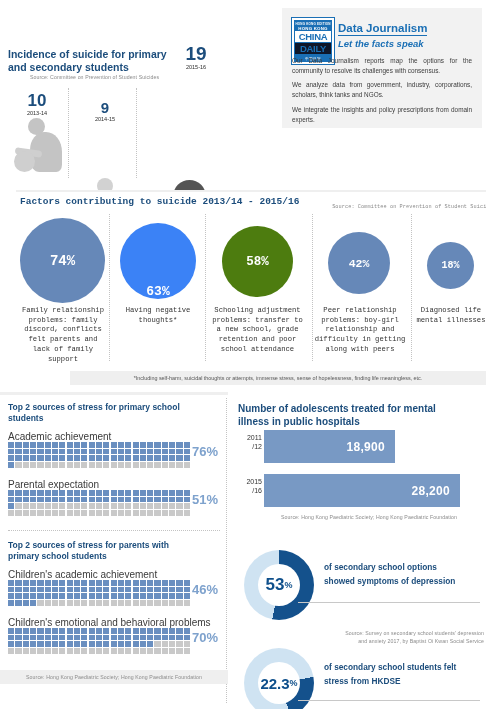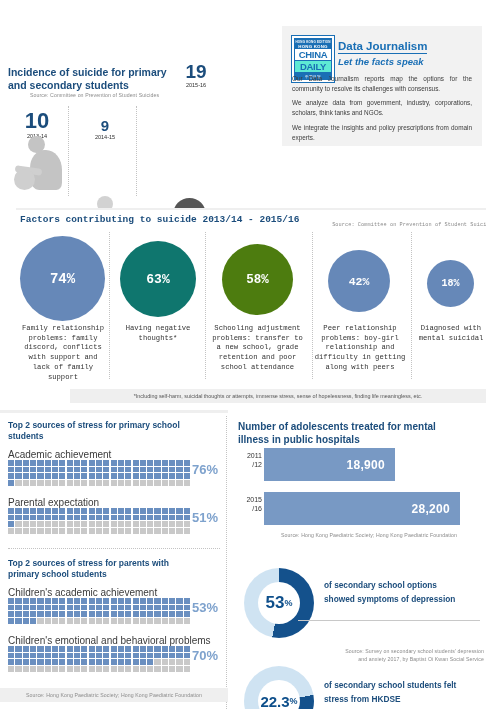--- a/index.html
+++ b/index.html
@@ -5,21 +5,21 @@
   html,body{margin:0;padding:0;}
   body{
     width:486px;height:709px;
     background:#ffffff;
     font-family:"Liberation Sans", sans-serif;
     color:#333;
     position:relative;
     overflow:hidden;
     -webkit-font-smoothing:antialiased;
   }
-  .page{position:relative;width:486px;height:524px;margin-top:18px;}
+  .page{position:relative;width:486px;height:524px;}
 
   
   .abs{position:absolute;}
   .h-title{
     color:#1c4d7c;font-weight:bold;line-height:1.2;
   }
   .src{
     color:#8b8b8b;font-size:5.2px;letter-spacing:.1px;
   }
   .dotted-v{
@@ -92,21 +92,21 @@
   .donut .val .pc{font-size:9px;margin-left:0px;}
   .d-text{position:absolute;color:#1c4d7c;font-weight:bold;font-size:8.3px;line-height:1.7;}
   .d-rule{position:absolute;border-top:1px solid #c8c8c8;}
 
   
   #sec-dj{left:282px;top:8px;width:200px;height:120px;background:#f2f2f2;}
   #dj-logo{position:absolute;left:10px;top:10px;width:38px;height:42px;background:#1a6fb5;border:2px solid #fff;box-shadow:0 0 0 1px #1a6fb5;}
   #dj-logo .l1{position:absolute;left:0;right:0;top:2px;text-align:center;color:#fff;font-size:3px;font-weight:bold;letter-spacing:.2px;}
   #dj-logo .l2{position:absolute;left:0;right:0;top:5.5px;text-align:center;color:#fff;font-size:4.4px;font-weight:bold;letter-spacing:.2px;}
   #dj-logo .l3{position:absolute;left:1px;right:1px;top:11px;text-align:center;color:#1a6fb5;background:#fff;font-size:9.5px;font-weight:bold;line-height:11px;letter-spacing:-.3px;}
-  #dj-logo .l4{position:absolute;left:1px;right:1px;top:22.5px;text-align:center;color:#1a6fb5;background:#5eead4;font-size:9.5px;font-weight:bold;line-height:11px;letter-spacing:-.3px;}
+  #dj-logo .l4{position:absolute;left:1px;right:1px;top:22.5px;text-align:center;color:#1a6fb5;background:#0f172a;font-size:9.5px;font-weight:bold;line-height:11px;letter-spacing:-.3px;}
   #dj-logo .l5{position:absolute;left:0;right:0;bottom:1.5px;text-align:center;color:#fff;font-size:3.6px;letter-spacing:.4px;}
   #dj-title{position:absolute;left:56px;top:14px;color:#1a6fb5;font-size:11.5px;font-weight:bold;border-bottom:1.2px solid #1a6fb5;padding-bottom:1px;}
   #dj-sub{position:absolute;left:56px;top:30px;color:#1a6fb5;font-size:9.5px;font-weight:bold;font-style:italic;text-align:center;}
   #dj-body{position:absolute;left:10px;top:48px;width:180px;font-size:6.4px;line-height:1.55;color:#3c3c3c;text-align:justify;}
   #dj-body p{margin:0 0 4.5px 0;}
 </style>
 </head>
 <body>
 
 <div class="page">
@@ -130,21 +130,21 @@
 
   <div id="sec-incidence" class="abs">
 
     <div id="inc-title" class="abs h-title">Incidence of suicide for primary and secondary students</div>
     <div id="inc-source" class="abs src">Source: Committee on Prevention of Student Suicides</div>
 
     <div class="dotted-v" style="left:68px;top:88px;height:90px;"></div>
     <div class="dotted-v" style="left:136px;top:88px;height:90px;"></div>
 
     <div class="fig-col" style="left:12px;top:92px;width:50px;">
-      <div class="fig-num" style="font-size:22px;">10</div>
+      <div class="fig-num" style="font-size:17px;">10</div>
       <div class="fig-year">2013-14</div>
     </div>
     <div class="person" style="left:14px;top:118px;width:48px;height:54px;">
       <div class="head" style="left:14px;top:0px;width:17px;height:17px;background:#c4c4c4;"></div>
       <div class="body" style="left:16px;top:14px;width:32px;height:40px;background:#c4c4c4;"></div>
       <div class="arm" style="left:1px;top:31px;width:27px;height:7px;background:#cfcfcf;transform:rotate(8deg);"></div>
       <div class="knee" style="left:0px;top:33px;width:21px;height:21px;background:#cfcfcf;"></div>
     </div>
 
     <div class="fig-col" style="left:80px;top:100px;width:50px;">
@@ -177,41 +177,41 @@
     <div id="fac-source" class="abs src">Source: Committee on Prevention of Student Suicides</div>
 
     <div class="dotted-v" style="left:93px;top:24px;height:147px;"></div>
     <div class="dotted-v" style="left:189px;top:24px;height:147px;"></div>
     <div class="dotted-v" style="left:296px;top:24px;height:147px;"></div>
     <div class="dotted-v" style="left:395px;top:24px;height:147px;"></div>
 
     <div class="circle" style="left:4px;top:28px;width:85px;height:85px;background:#6688b8;font-size:14px;">
       <span>74%</span>
     </div>
-    <div class="fac-cap" style="left:2px;top:116px;width:90px;">Family relationship problems: family discord, conflicts with support and lack of family support</div>
-
-    <div class="circle" style="left:104px;top:33px;width:76px;height:76px;background:#0f766e;font-size:13px;">
+    <div class="fac-cap" style="left:2px;top:116px;width:90px;">Family relationship problems: family discord, conflicts felt parents and lack of family support</div>
+
+    <div class="circle" style="left:104px;top:33px;width:76px;height:76px;background:#3b82f6;font-size:13px;align-items:flex-end;">
       <span>63%</span>
     </div>
     <div class="fac-cap" style="left:98px;top:116px;width:88px;">Having negative thoughts*</div>
 
     <div class="circle" style="left:206px;top:36px;width:71px;height:71px;background:#4d7c0f;font-size:12.5px;">
       <span>58%</span>
     </div>
     <div class="fac-cap" style="left:194px;top:116px;width:95px;">Schooling adjustment problems: transfer to a new school, grade retention and poor school attendance</div>
 
     <div class="circle" style="left:312px;top:42px;width:62px;height:62px;background:#6688b8;font-size:11.5px;">
       <span>42%</span>
     </div>
     <div class="fac-cap" style="left:298px;top:116px;width:92px;">Peer relationship problems: boy-girl relationship and difficulty in getting along with peers</div>
 
     <div class="circle" style="left:411px;top:52px;width:47px;height:47px;background:#6688b8;font-size:10px;">
       <span>18%</span>
     </div>
-    <div class="fac-cap" style="left:400px;top:116px;width:70px;">Diagnosed with mental suicidal</div>
+    <div class="fac-cap" style="left:400px;top:116px;width:70px;">Diagnosed life mental illnesses</div>
   </div>
 
   <div id="fac-note" class="abs">
     <span>*Including self-harm, suicidal thoughts or attempts, immense stress, sense of hopelessness, finding life meaningless, etc.</span>
   </div>
 
   <div id="sec-stress" class="abs">
     <div class="band" style="left:0;top:0;width:228px;height:3px;background:#efefef;"></div>
     <div class="dotted-v" style="left:226px;top:6px;height:305px;"></div>
 
@@ -527,21 +527,21 @@
         <div class="cell"></div>
         <div class="cell"></div>
         <div class="cell"></div>
         <div class="cell"></div>
         <div class="cell"></div>
         <div class="cell"></div>
         <div class="cell"></div>
         <div class="cell"></div>
         <div class="cell"></div>
       </div>
-    <div class="w-pct" style="left:192px;top:190px;">53%</div>
+    <div class="w-pct" style="left:192px;top:190px;">46%</div>
 
     <div class="abs w-label" style="left:8px;top:225px;">Children's emotional and behavioral problems</div>
     <div class="abs waffle" id="waffle-3" style="left:8px;top:236px;">
         <div class="cell on"></div>
         <div class="cell on"></div>
         <div class="cell on"></div>
         <div class="cell on"></div>
         <div class="cell on"></div>
         <div class="cell on"></div>
         <div class="cell on"></div>

